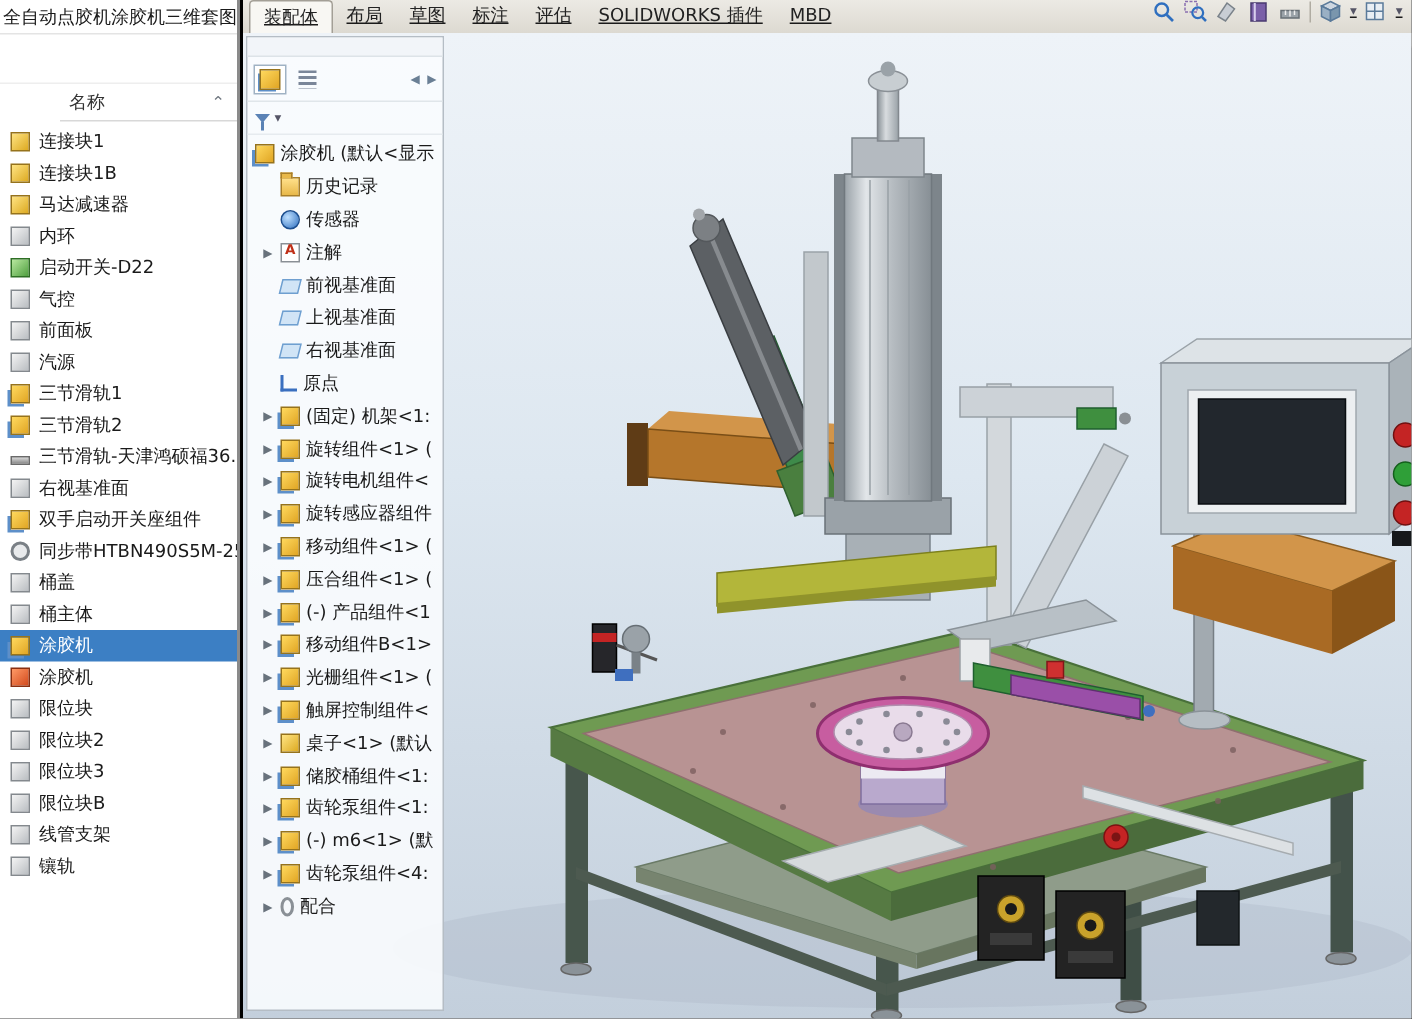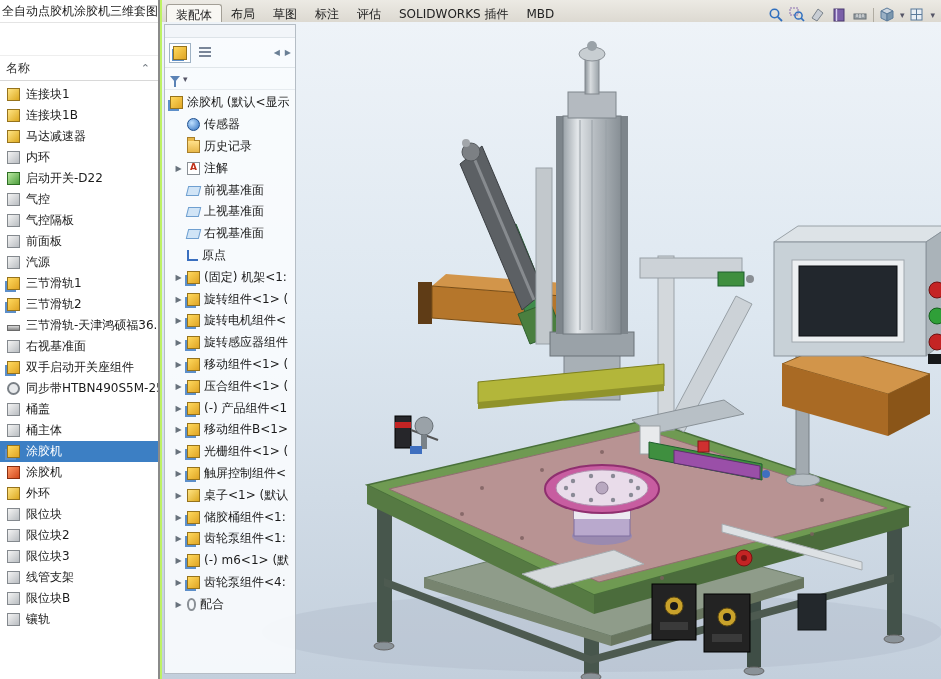--- a/index.html
+++ b/index.html
@@ -1,23 +1,23 @@
 <!DOCTYPE html>
 <html><head>
 <meta charset="utf-8">
 <style>
   html,body{margin:0;padding:0;background:#e8e8e8;}
   body{width:941px;height:679px;overflow:hidden;font-family:"DejaVu Sans","Liberation Sans",sans-serif;font-size:12px;color:#1a1a1a;}
-  .app{position:relative;width:941px;height:679px;background:#bef264;}
+  .app{position:relative;width:941px;height:679px;background:#000000;}
 
   
   .left-panel{position:absolute;left:0;top:0;width:160px;height:679px;background:#ffffff;border-right:2px solid #8a8a8a;display:flex;flex-direction:column;box-sizing:border-box;}
   .lp-title{height:22px;line-height:22px;padding-left:2px;white-space:nowrap;overflow:hidden;border-bottom:1px solid #e4e4e4;}
   .lp-spacer{height:32px;border-bottom:1px solid #eee;}
-  .lp-header{height:24px;display:flex;align-items:center;justify-content:space-between;padding:0 8px 0 6px;border-bottom:1px solid #d8d8d8;color:#333;}
+  .lp-header{height:24px;display:flex;align-items:center;justify-content:space-between;padding:0 8px 0 6px;border-bottom:1px solid #d8d8d8;color:#333;margin-left:40px;}
   .lp-header .caret{color:#707880;font-size:11px;cursor:pointer;}
   .lp-list{flex:1;overflow:hidden;padding-top:3px;}
   .row{height:21px;display:flex;align-items:center;gap:6px;padding-left:7px;white-space:nowrap;overflow:hidden;}
   .row.selected{background:#3c7fc4;color:#fff;}
 
   
   .ic{width:13px;height:13px;flex:none;position:relative;box-sizing:border-box;display:inline-block;}
   .ic[data-icon="part"]{background:linear-gradient(135deg,#ffe483,#dca921);border:1px solid #96731c;}
   .ic[data-icon="part-gray"]{background:linear-gradient(135deg,#f4f4f4,#b9bdc1);border:1px solid #84898e;}
   .ic[data-icon="part-green"]{background:linear-gradient(135deg,#b9e9a0,#4f9f3f);border:1px solid #2e6f24;}
@@ -29,21 +29,21 @@
   .ic[data-icon="folder"]::before{content:"";position:absolute;top:-4px;left:-1px;width:6px;height:3px;background:#e8b84a;border:1px solid #a87f2a;border-bottom:none;}
   .ic[data-icon="sensor"]{background:radial-gradient(circle at 35% 35%,#bfe0ff,#2e6fbf);border-radius:50%;border:1px solid #1d4f8f;}
   .ic[data-icon="note"]{background:#fff;border:1px solid #8a9096;}
   .ic[data-icon="note"]::after{content:"A";position:absolute;left:2px;top:-1px;font-size:9px;font-weight:bold;color:#c03018;}
   .ic[data-icon="plane"]{background:rgba(150,195,235,.4);border:1px solid #6f9fd0;transform:skewX(-14deg);height:10px;margin-top:1px;}
   .ic[data-icon="origin"]{border-left:2px solid #3a6fbf;border-bottom:2px solid #3a6fbf;background:none;width:11px;height:11px;}
   .ic[data-icon="mate"]{border:2px solid #8a9096;border-radius:5px/7px;width:9px;height:13px;background:none;}
 
   
   .main{position:absolute;left:162px;top:0;width:779px;height:679px;}
-  .ribbon{height:32px;background:linear-gradient(#eceae4,#d6d2c9);border-bottom:1px solid #a8a49c;display:flex;align-items:center;padding-left:4px;box-sizing:border-box;}
+  .ribbon{height:32px;background:linear-gradient(#eceae4,#d6d2c9);border-bottom:1px solid #a8a49c;display:flex;align-items:flex-start;padding-left:4px;box-sizing:border-box;text-decoration:underline;}
   .rtab{padding:2px 9px;height:19px;line-height:16px;color:#222;white-space:nowrap;cursor:pointer;}
   .rtab.active{background:#f8f7f3;border:1px solid #a39f96;border-bottom:none;border-radius:3px 3px 0 0;}
   .ribbon-icons{margin-left:auto;display:flex;align-items:center;gap:5px;padding:0 6px 2px 0;}
   .ribbon-icons svg{display:block;}
   .sep{width:1px;height:14px;background:#b0aca2;}
   .caret-sm{font-size:9px;color:#556;line-height:10px;}
 
   .viewport{position:absolute;left:0;top:22px;width:779px;height:657px;background:linear-gradient(180deg,#eef3f8 0%,#dde7f0 45%,#c3cfdc 100%);}
   .viewport > svg{position:absolute;left:0;top:0;}
 
@@ -99,24 +99,20 @@
       <div class="row">
           <span class="ic" data-icon="part-green"></span>
           <span class="lbl">启动开关-D22</span>
         </div>
       <div class="row">
           <span class="ic" data-icon="part-gray"></span>
           <span class="lbl">气控</span>
         </div>
       <div class="row">
           <span class="ic" data-icon="part-gray"></span>
-          <span class="lbl">气控隔板</span>
-        </div>
-      <div class="row">
-          <span class="ic" data-icon="part-gray"></span>
           <span class="lbl">前面板</span>
         </div>
       <div class="row">
           <span class="ic" data-icon="part-gray"></span>
           <span class="lbl">汽源</span>
         </div>
       <div class="row">
           <span class="ic" data-icon="asm"></span>
           <span class="lbl">三节滑轨1</span>
         </div>
@@ -150,42 +146,38 @@
         </div>
       <div class="row selected">
           <span class="ic" data-icon="asm"></span>
           <span class="lbl">涂胶机</span>
         </div>
       <div class="row">
           <span class="ic" data-icon="drawing"></span>
           <span class="lbl">涂胶机</span>
         </div>
       <div class="row">
-          <span class="ic" data-icon="part"></span>
-          <span class="lbl">外环</span>
-        </div>
-      <div class="row">
           <span class="ic" data-icon="part-gray"></span>
           <span class="lbl">限位块</span>
         </div>
       <div class="row">
           <span class="ic" data-icon="part-gray"></span>
           <span class="lbl">限位块2</span>
         </div>
       <div class="row">
           <span class="ic" data-icon="part-gray"></span>
           <span class="lbl">限位块3</span>
         </div>
       <div class="row">
           <span class="ic" data-icon="part-gray"></span>
+          <span class="lbl">限位块B</span>
+        </div>
+      <div class="row">
+          <span class="ic" data-icon="part-gray"></span>
           <span class="lbl">线管支架</span>
-        </div>
-      <div class="row">
-          <span class="ic" data-icon="part-gray"></span>
-          <span class="lbl">限位块B</span>
         </div>
       <div class="row">
           <span class="ic" data-icon="part-gray"></span>
           <span class="lbl">镶轨</span>
         </div>
     </div>
   </div>
 
   <div class="main">
 
@@ -459,27 +451,27 @@
           <span class="funnel"></span>
           <span class="caret-sm">▾</span>
         </div>
         <div class="fm-tree">
           <div class="trow root">
               <span class="ic" data-icon="root"></span>
               <span class="lbl">涂胶机 (默认&lt;显示</span>
             </div>
           <div class="trow">
               <span class="chev off">▶</span>
+              <span class="ic" data-icon="folder"></span>
+              <span class="lbl">历史记录</span>
+            </div>
+          <div class="trow">
+              <span class="chev off">▶</span>
               <span class="ic" data-icon="sensor"></span>
               <span class="lbl">传感器</span>
-            </div>
-          <div class="trow">
-              <span class="chev off">▶</span>
-              <span class="ic" data-icon="folder"></span>
-              <span class="lbl">历史记录</span>
             </div>
           <div class="trow">
               <span class="chev">▶</span>
               <span class="ic" data-icon="note"></span>
               <span class="lbl">注解</span>
             </div>
           <div class="trow">
               <span class="chev off">▶</span>
               <span class="ic" data-icon="plane"></span>
               <span class="lbl">前视基准面</span>

